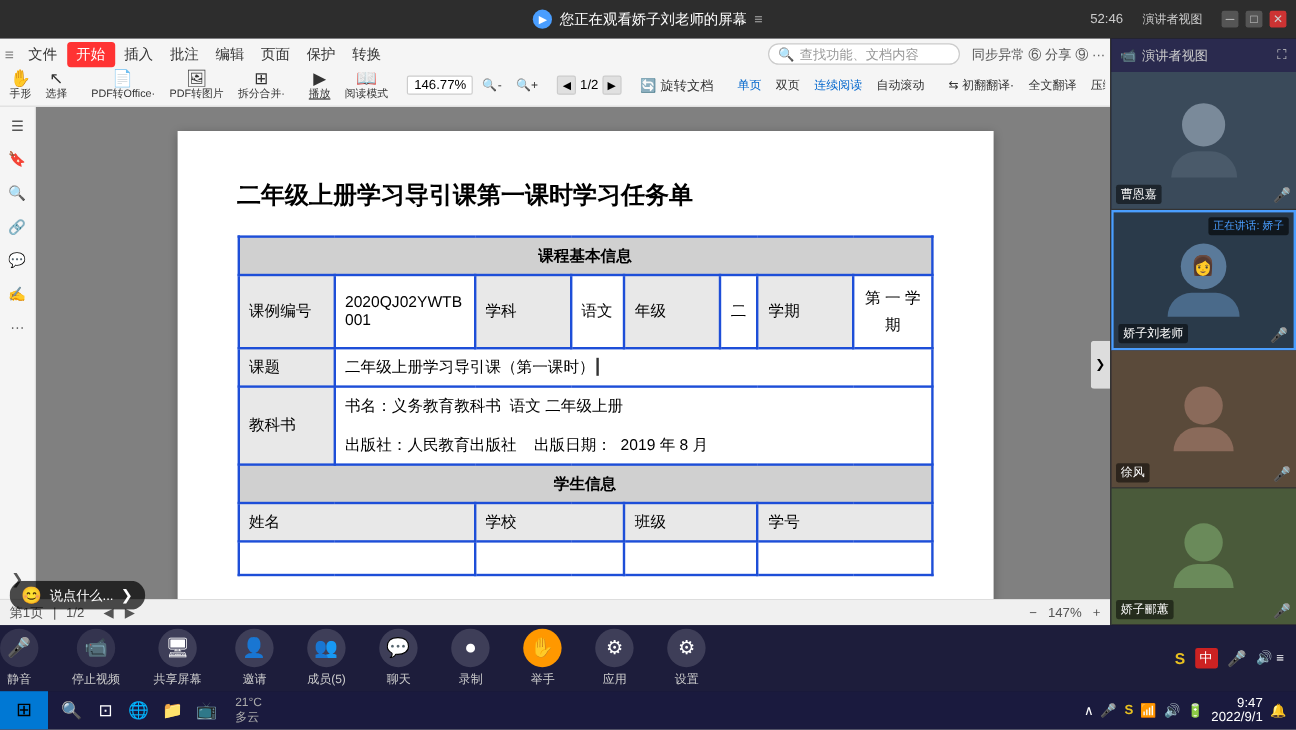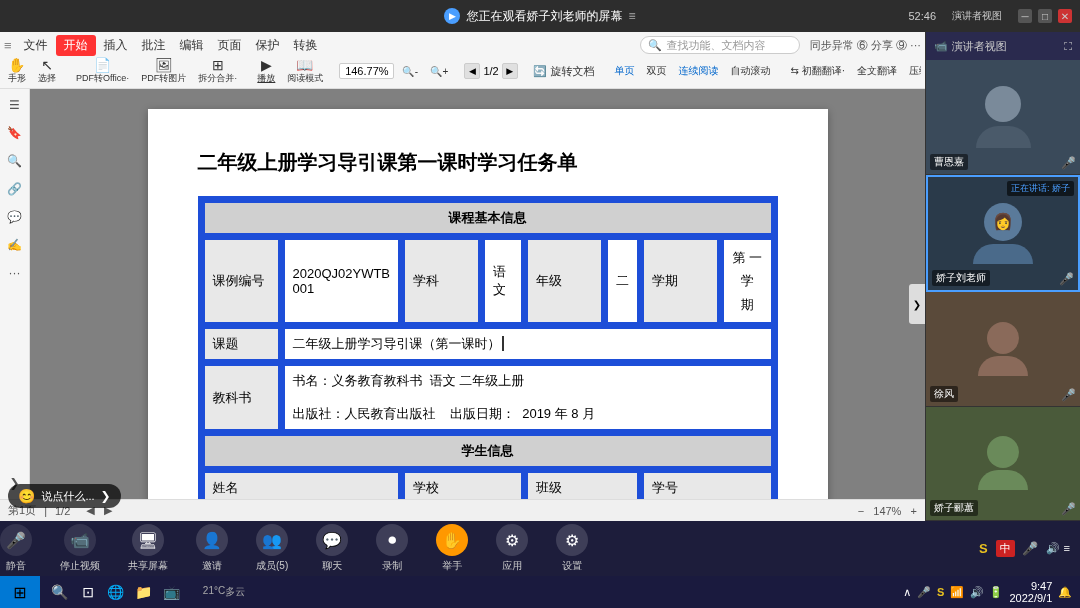--- a/index.html
+++ b/index.html
@@ -191,21 +191,21 @@
       font-weight: bold;
       margin-bottom: 20px;
       color: #000;
     }
     .doc-table {
       width: 100%;
       border-collapse: collapse;
       font-size: 13px;
     }
     .doc-table td, .doc-table th {
-      border: 7px solid #1d4ed8;
+      border: 2px solid #1d4ed8;
       padding: 6px 8px;
       vertical-align: middle;
       color: #000;
     }
     .section-header {
       background: #d0d0d0;
       text-align: center;
       font-weight: bold;
     }
     .label-cell {
@@ -714,21 +714,21 @@
 <div class="sys-taskbar">
   <div class="sys-start">⊞</div>
   <div class="sys-icons">
     <div class="sys-icon">🔍</div>
     <div class="sys-icon">⊡</div>
     <div class="sys-icon" style="color:#3a9bff;">🌐</div>
     <div class="sys-icon">📁</div>
     <div class="sys-icon" style="color:#7b68ee;">📺</div>
   </div>
 
-  <div style="width:60px;padding-left:4px;font-size:10px;color:#aaa;display:flex;flex-direction:row;justify-content:center;">
+  <div style="width:60px;padding-left:4px;font-size:10px;color:#aaa;display:flex;flex-direction:column;justify-content:center;">
     <span>21°C</span>
     <span>多云</span>
   </div>
 
   <div class="sys-tray">
     <span>∧</span>
     <span>🎤</span>
     <span style="color:#e8c020;font-weight:bold;">S</span>
     <span>📶</span>
     <span>🔊</span>

